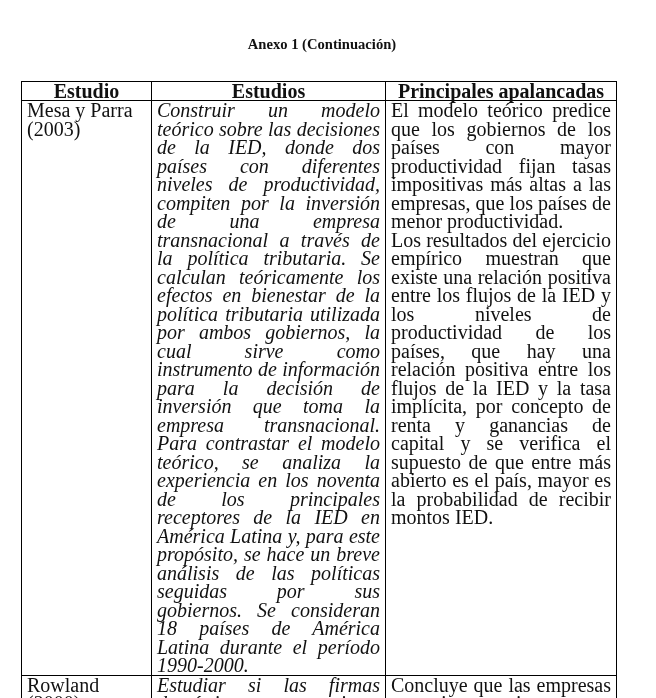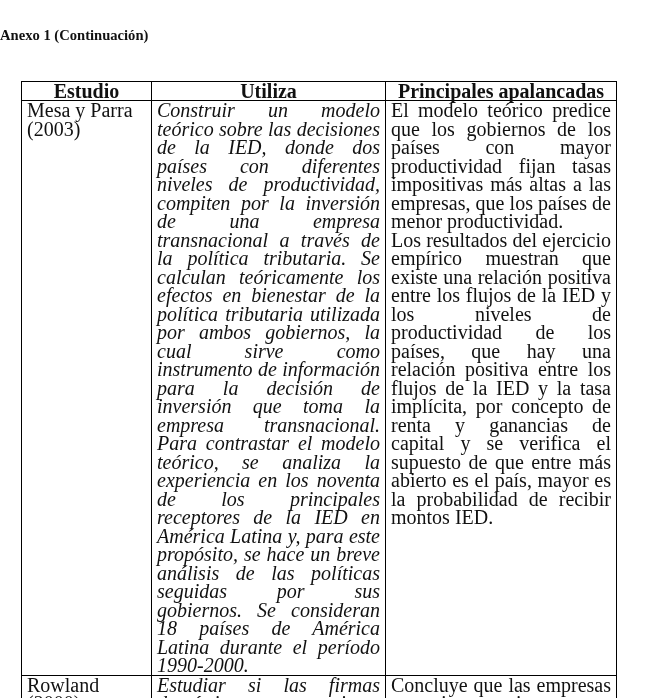--- a/index.html
+++ b/index.html
@@ -1,21 +1,21 @@
 <!DOCTYPE html>
 <html><head>
   <meta charset="utf-8">
   <style>
     html, body { margin: 0; padding: 0; background: #ffffff; }
     body {
       width: 656px; height: 698px; position: relative; overflow: hidden;
       font-family: "Liberation Serif", "DejaVu Serif", serif;
       color: #111111;
     }
-    .title-block { position: absolute; top: 26px; left: 0; width: 644px; text-align: left; font-weight: bold; font-size: 14.6px; line-height: 19px; }
+    .title-block { position: absolute; top: 35px; left: 0; width: 644px; text-align: center; font-weight: bold; font-size: 14.6px; line-height: 19px; }
     .title-block div { white-space: nowrap; }
     table.ied {
       position: absolute; left: 21px; top: 81px; width: 595px;
       border-collapse: collapse; table-layout: fixed;
       font-size: 20px; line-height: 18.5px;
     }
     table.ied td, table.ied th {
       border: 1px solid #000000; vertical-align: top; padding: 0 5px 0 5px;
     }
     table.ied th { font-weight: bold; text-align: center; height: 17px; line-height: 17px; padding-top: 1px; padding-bottom: 0; }
@@ -37,21 +37,21 @@
 
 <table class="ied">
   <colgroup>
       <col class="c1">
       <col class="c2">
       <col class="c3">
     </colgroup>
   <thead>
     <tr>
       <th>Estudio</th>
-      <th>Utiliza</th>
+      <th>Estudios</th>
       <th>Principales apalancadas</th>
     </tr>
   </thead>
   <tbody>
     <tr class="row1">
       <td class="left">Mesa y Parra (2003)</td>
       <td class="justify">Construir un modelo teórico sobre las decisiones de la IED, donde dos países con diferentes niveles de productividad, compiten por la inversión de una empresa transnacional a través de la política tributaria. Se calculan teóricamente los efectos en bienestar de la política tributaria utilizada por ambos gobiernos, la cual sirve como instrumento de información para la decisión de inversión que toma la empresa transnacional. Para contrastar el modelo teórico, se analiza la experiencia en los noventa de los principales receptores de la IED en América Latina y, para este propósito, se hace un breve análisis de las políticas seguidas por sus gobiernos. Se consideran 18 países de América Latina durante el período 1990-2000.</td>
       <td>
         <p class="para">El modelo teórico predice que los gobiernos de los países con mayor productividad fijan tasas impositivas más altas a las empresas, que los países de menor productividad.</p>
         <p class="para">Los resultados del ejercicio empírico muestran que existe una relación positiva entre los flujos de la IED y los niveles de productividad de los países, que hay una relación positiva entre los flujos de la IED y la tasa implícita, por concepto de renta y ganancias de capital y se verifica el supuesto de que entre más abierto es el país, mayor es la probabilidad de recibir montos IED.</p>

